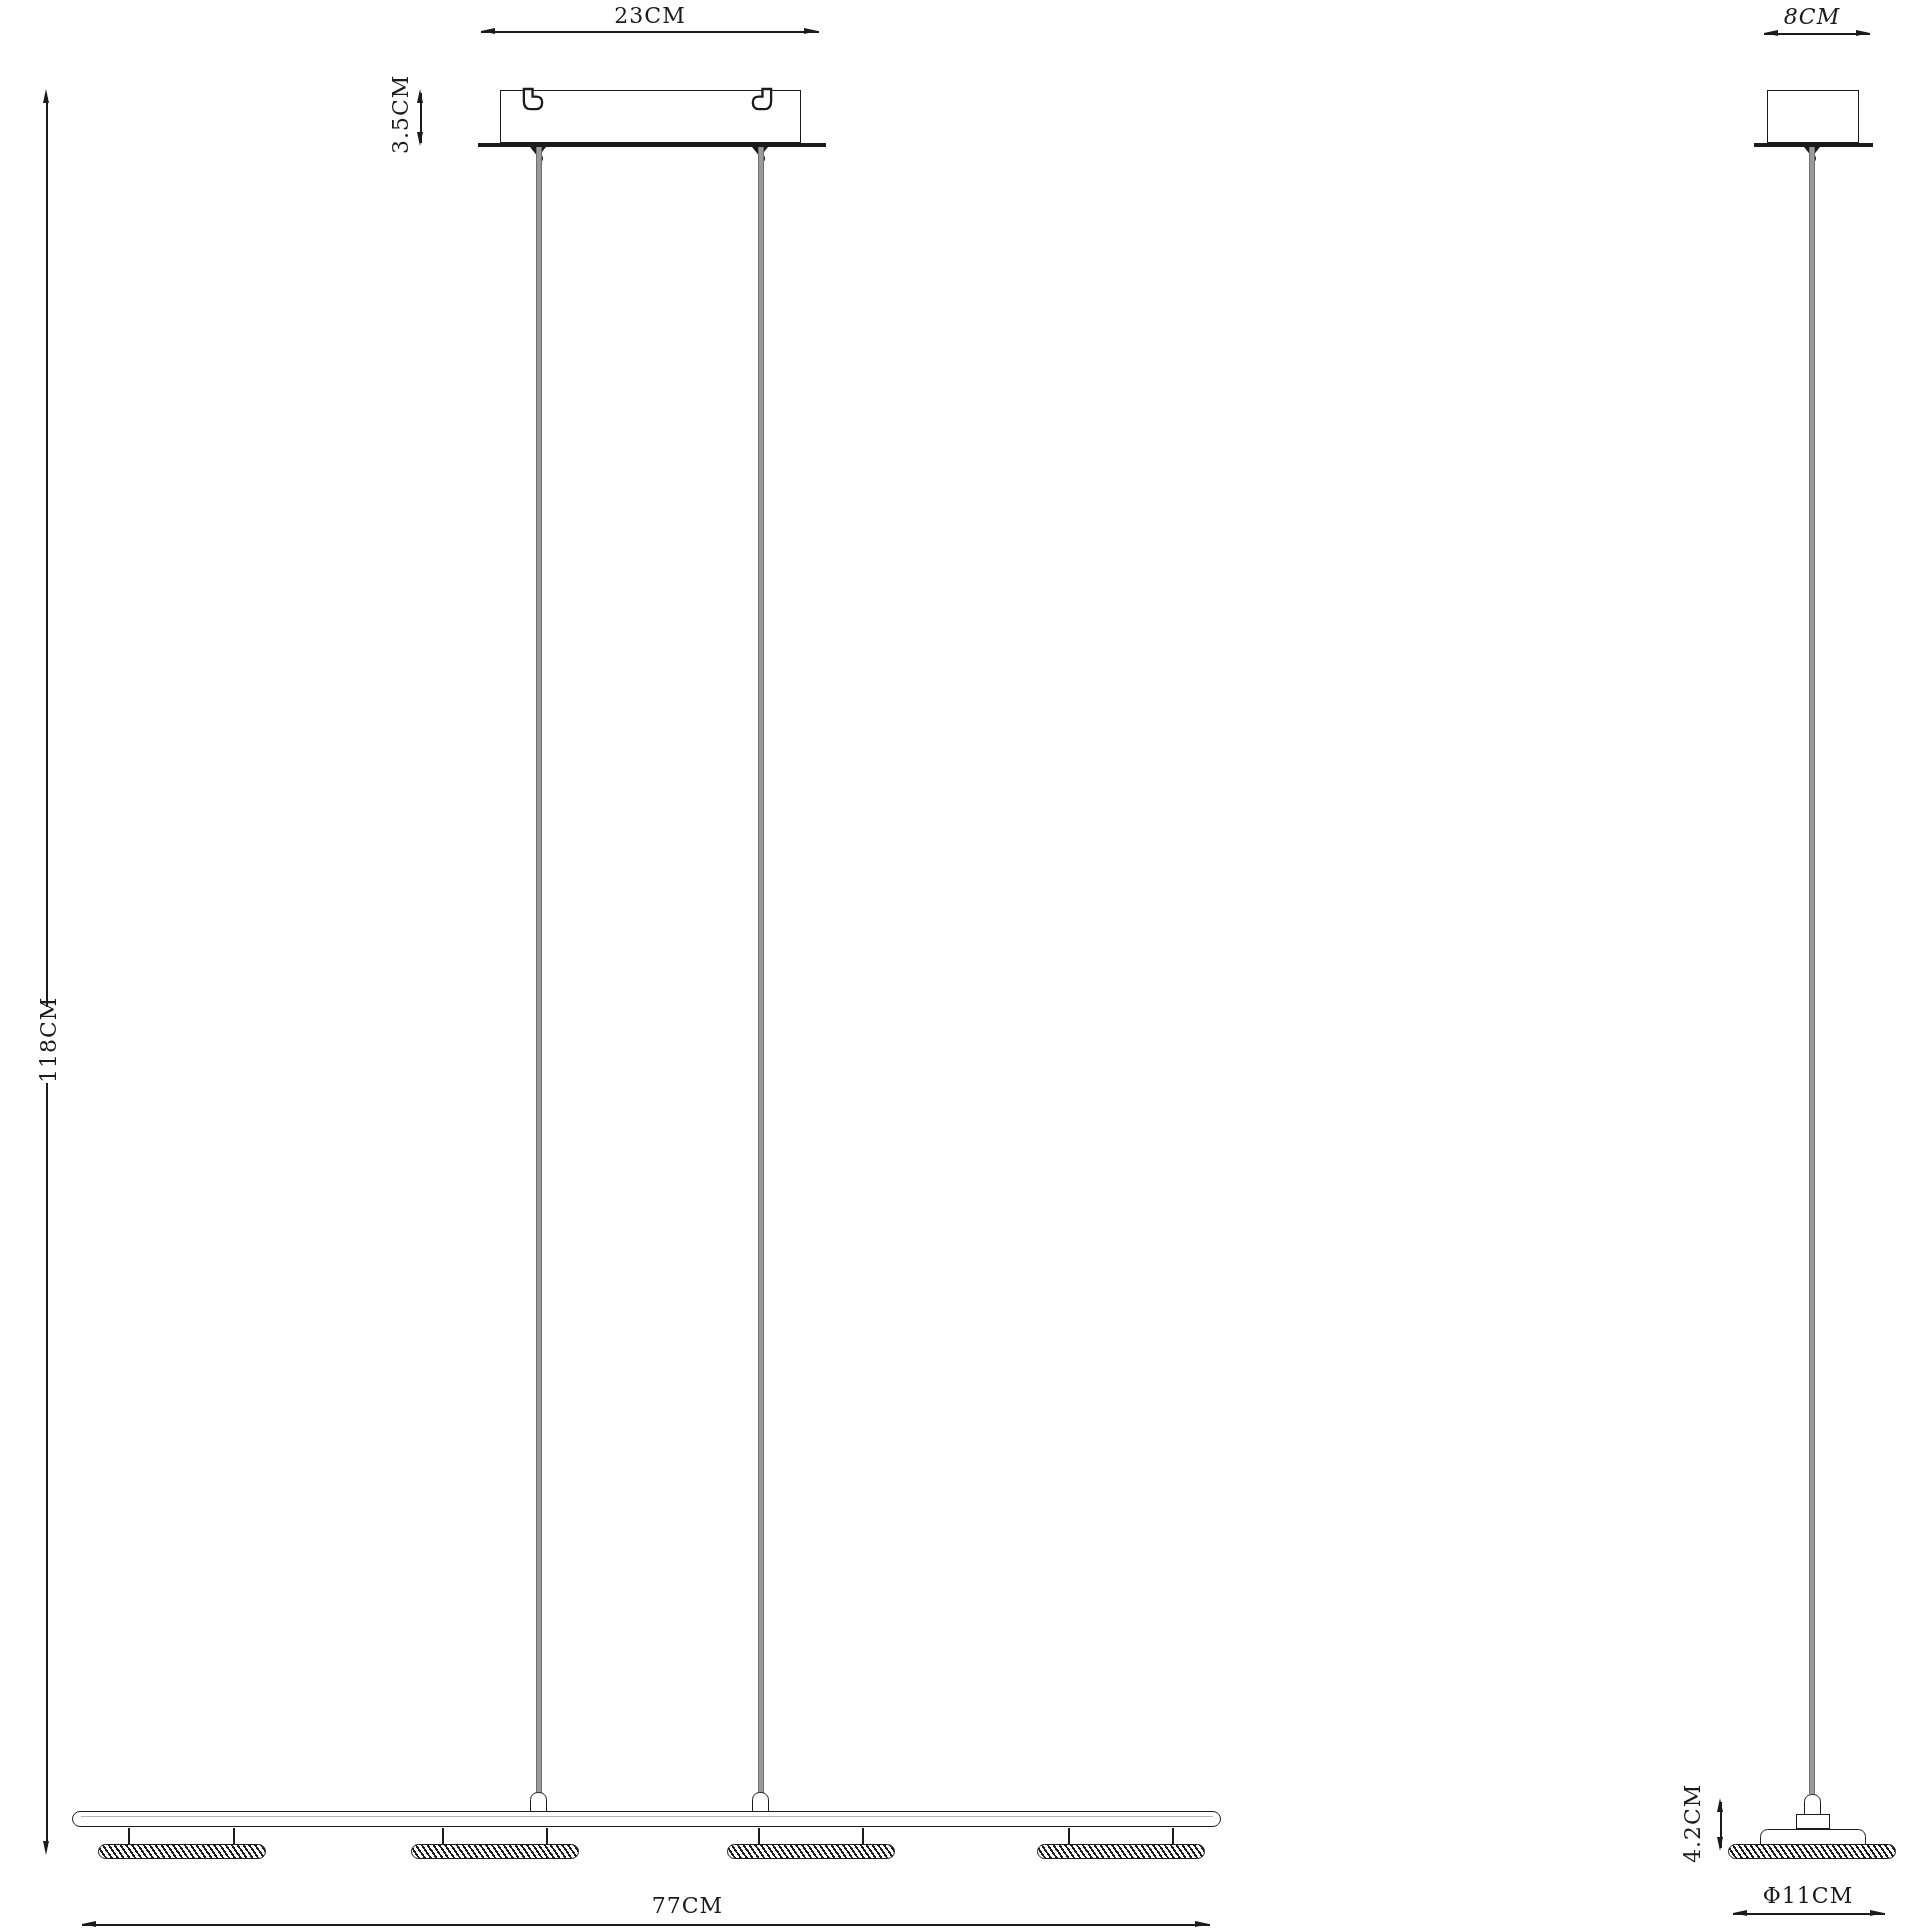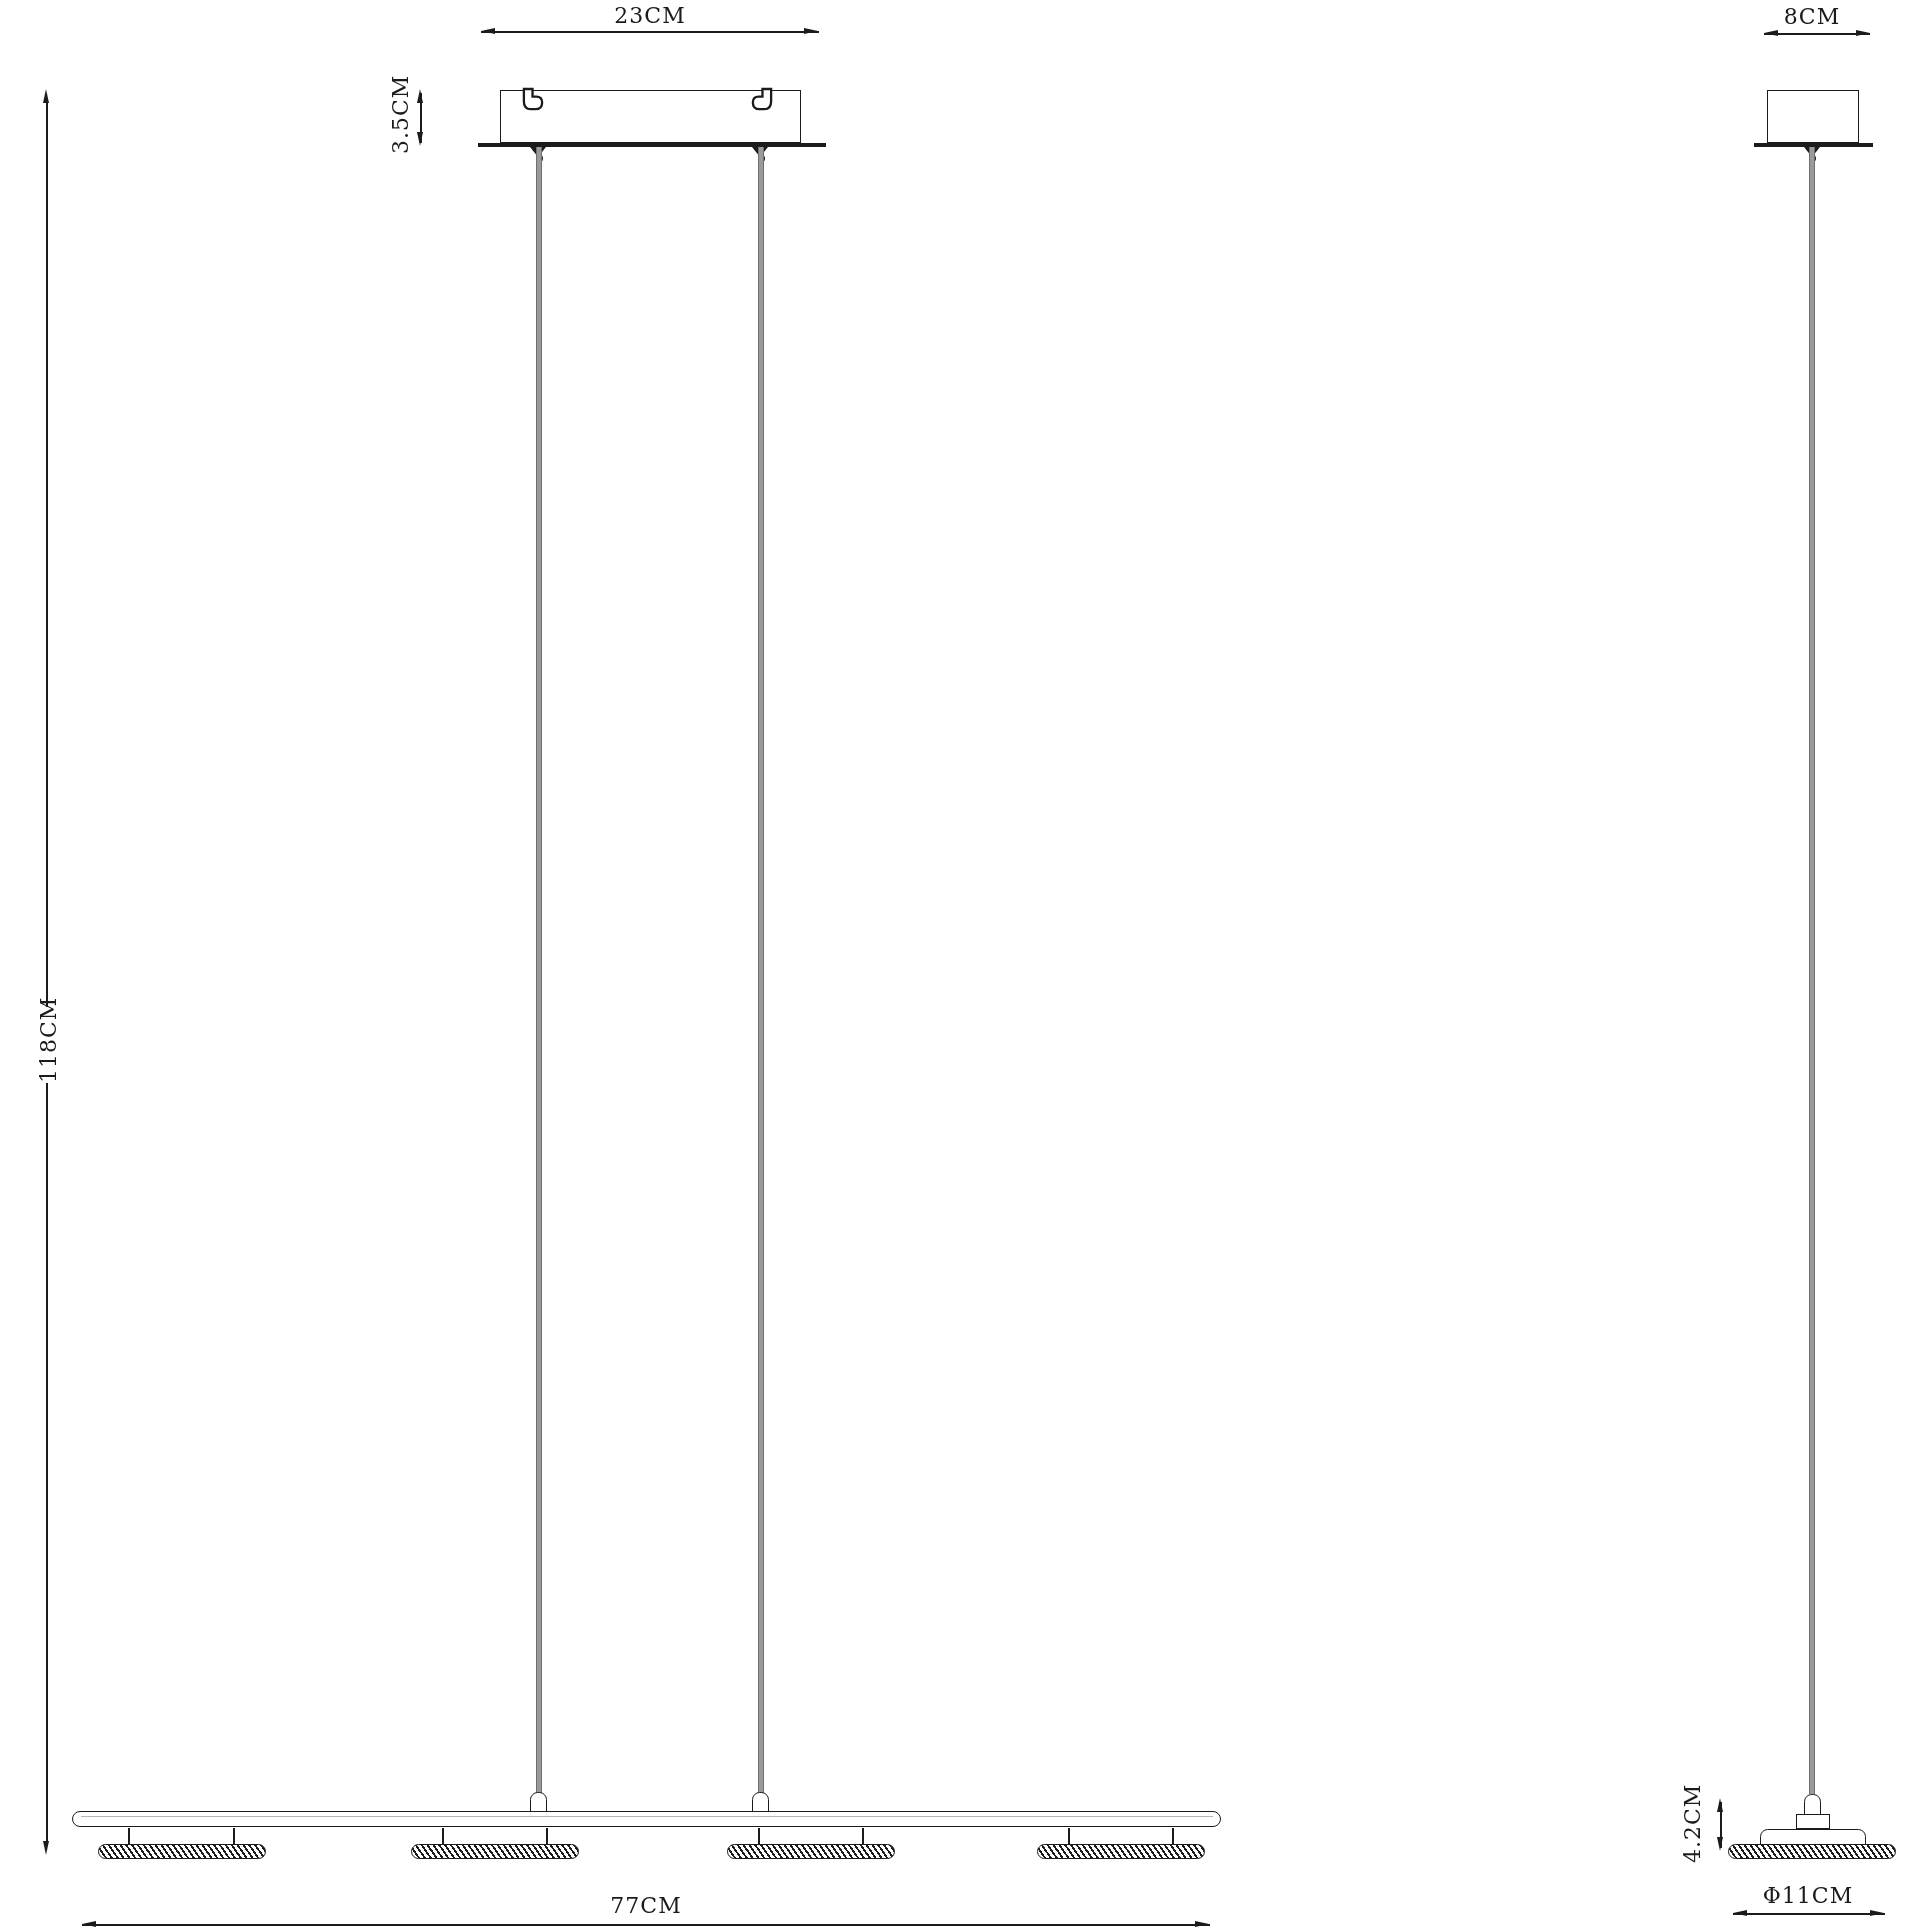--- a/index.html
+++ b/index.html
@@ -107,29 +107,29 @@
 
     <div class="vline" style="left:46px;top:99px;height:908px;"></div>
     <div class="vline" style="left:46px;top:1083px;height:761px;"></div>
     <div class="ah u" style="left:43px;top:89px;"></div>
     <div class="ah d" style="left:43px;top:1841px;"></div>
     <div class="dim-label rot" style="left:9.7px;top:1032px;width:77px;">118CM</div>
 
     <div class="hline" style="left:82px;top:1924px;width:1128px;"></div>
     <div class="ah l" style="left:82px;top:1921px;"></div>
     <div class="ah r" style="left:1195px;top:1921px;"></div>
-    <div class="dim-label" style="left:569px;top:1893px;width:154px;">77CM</div>
+    <div class="dim-label" style="left:569px;top:1893px;width:154px;text-align:right;">77CM</div>
   </div>
 
   <div>
 
     <div class="hline" style="left:1764px;top:33px;width:106px;"></div>
     <div class="ah l" style="left:1764px;top:30px;"></div>
     <div class="ah r" style="left:1856px;top:30px;"></div>
-    <div class="dim-label" style="left:1754px;top:3.9px;width:116px;">8CM</div>
+    <div class="dim-label" style="left:1754px;top:3.9px;width:116px;font-style:italic;">8CM</div>
 
     <div class="box" style="left:1767px;top:90px;width:92px;height:53px;"></div>
     <div class="plate" style="left:1754px;top:143px;width:119px;"></div>
 
     <div class="cone" style="left:1804px;top:147px;"></div>
     <div class="ball" style="left:1809px;top:155px;"></div>
     <div class="cable" style="left:1809px;top:147px;height:1647px;"></div>
 
     <div class="gripper" style="left:1804px;top:1794px;height:21px;"></div>
     <div class="box" style="left:1796px;top:1814px;width:34px;height:15.4px;"></div>

